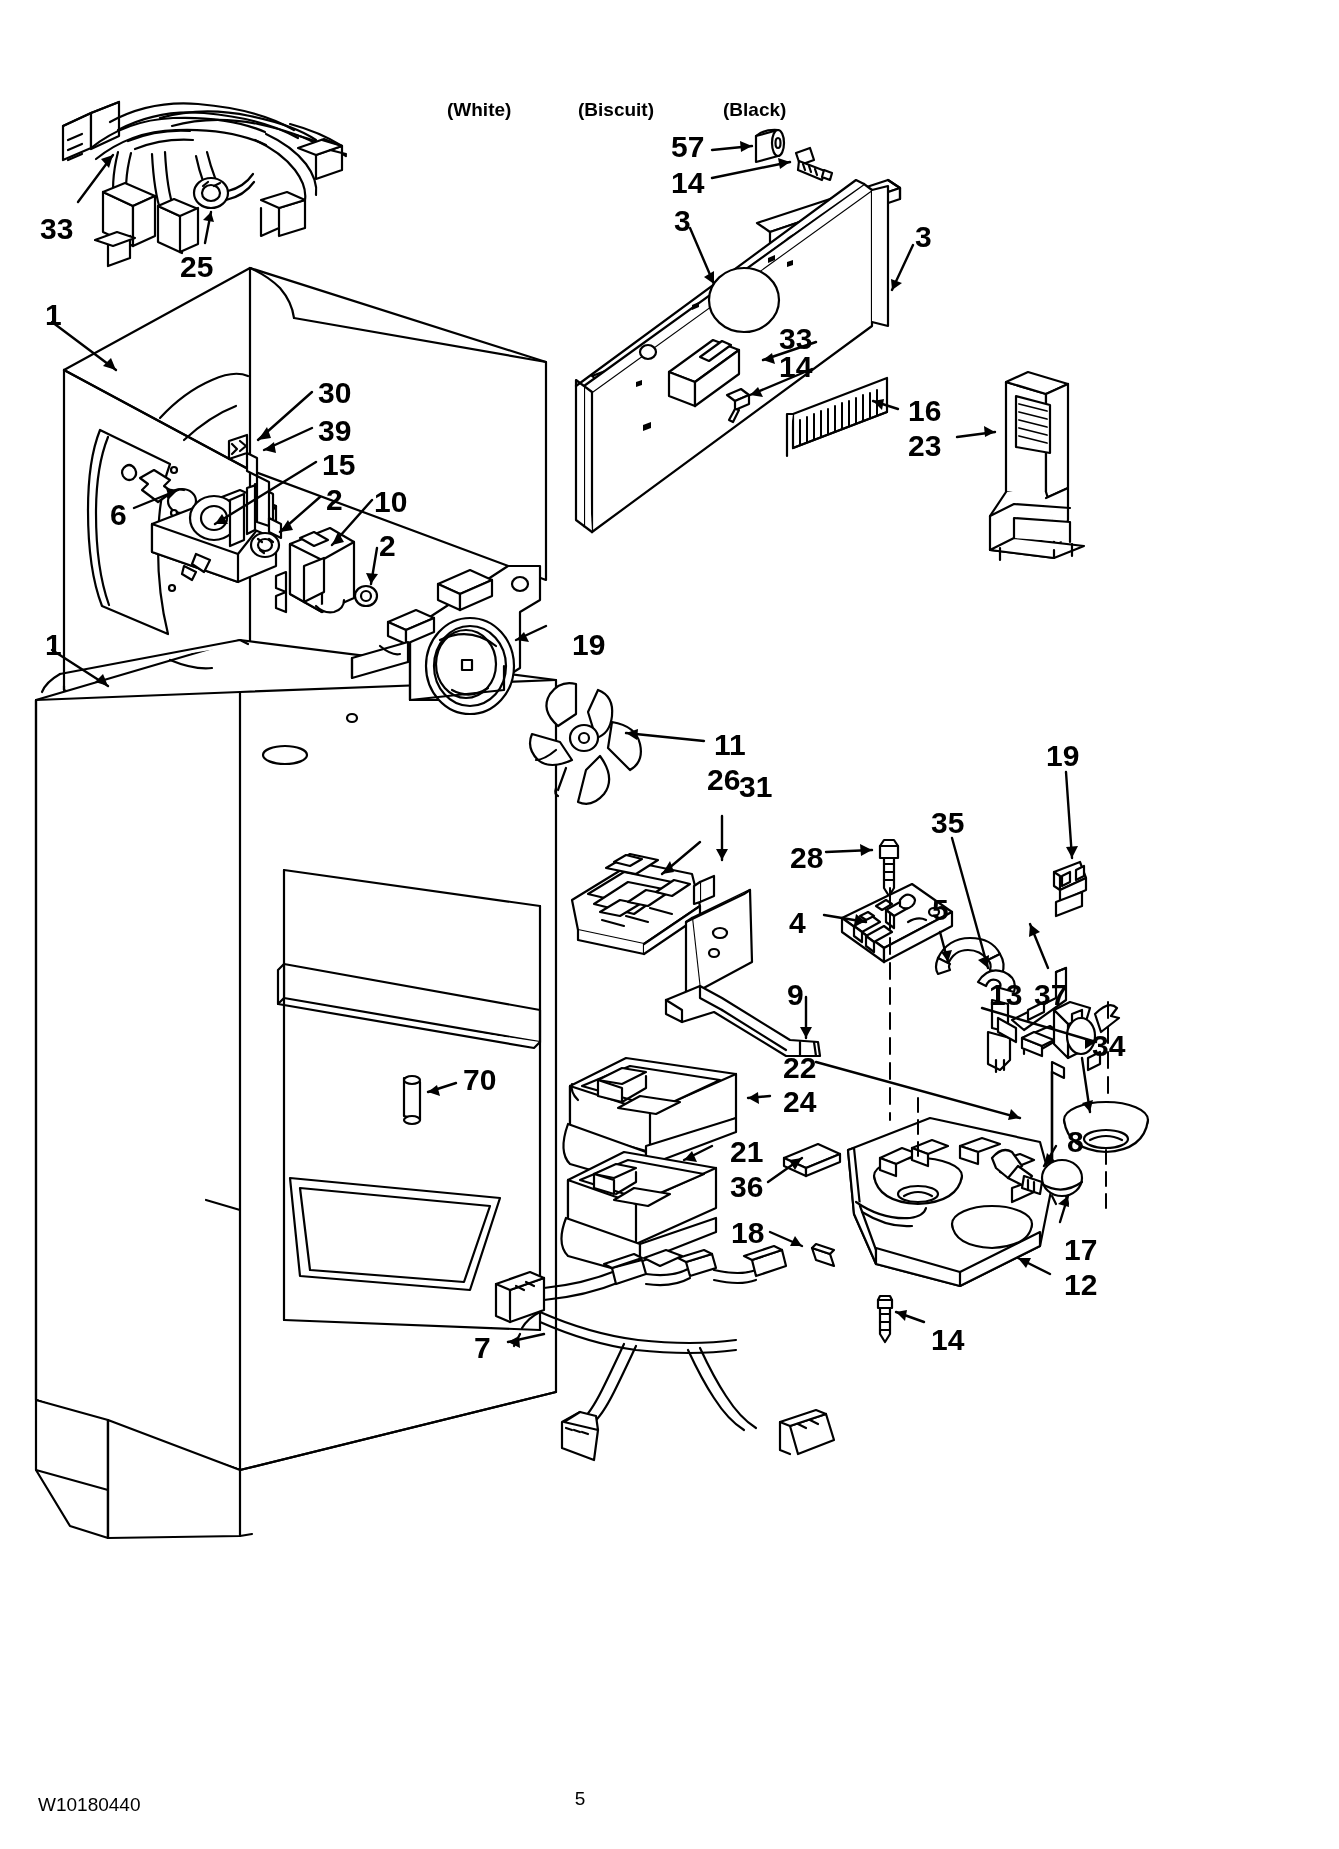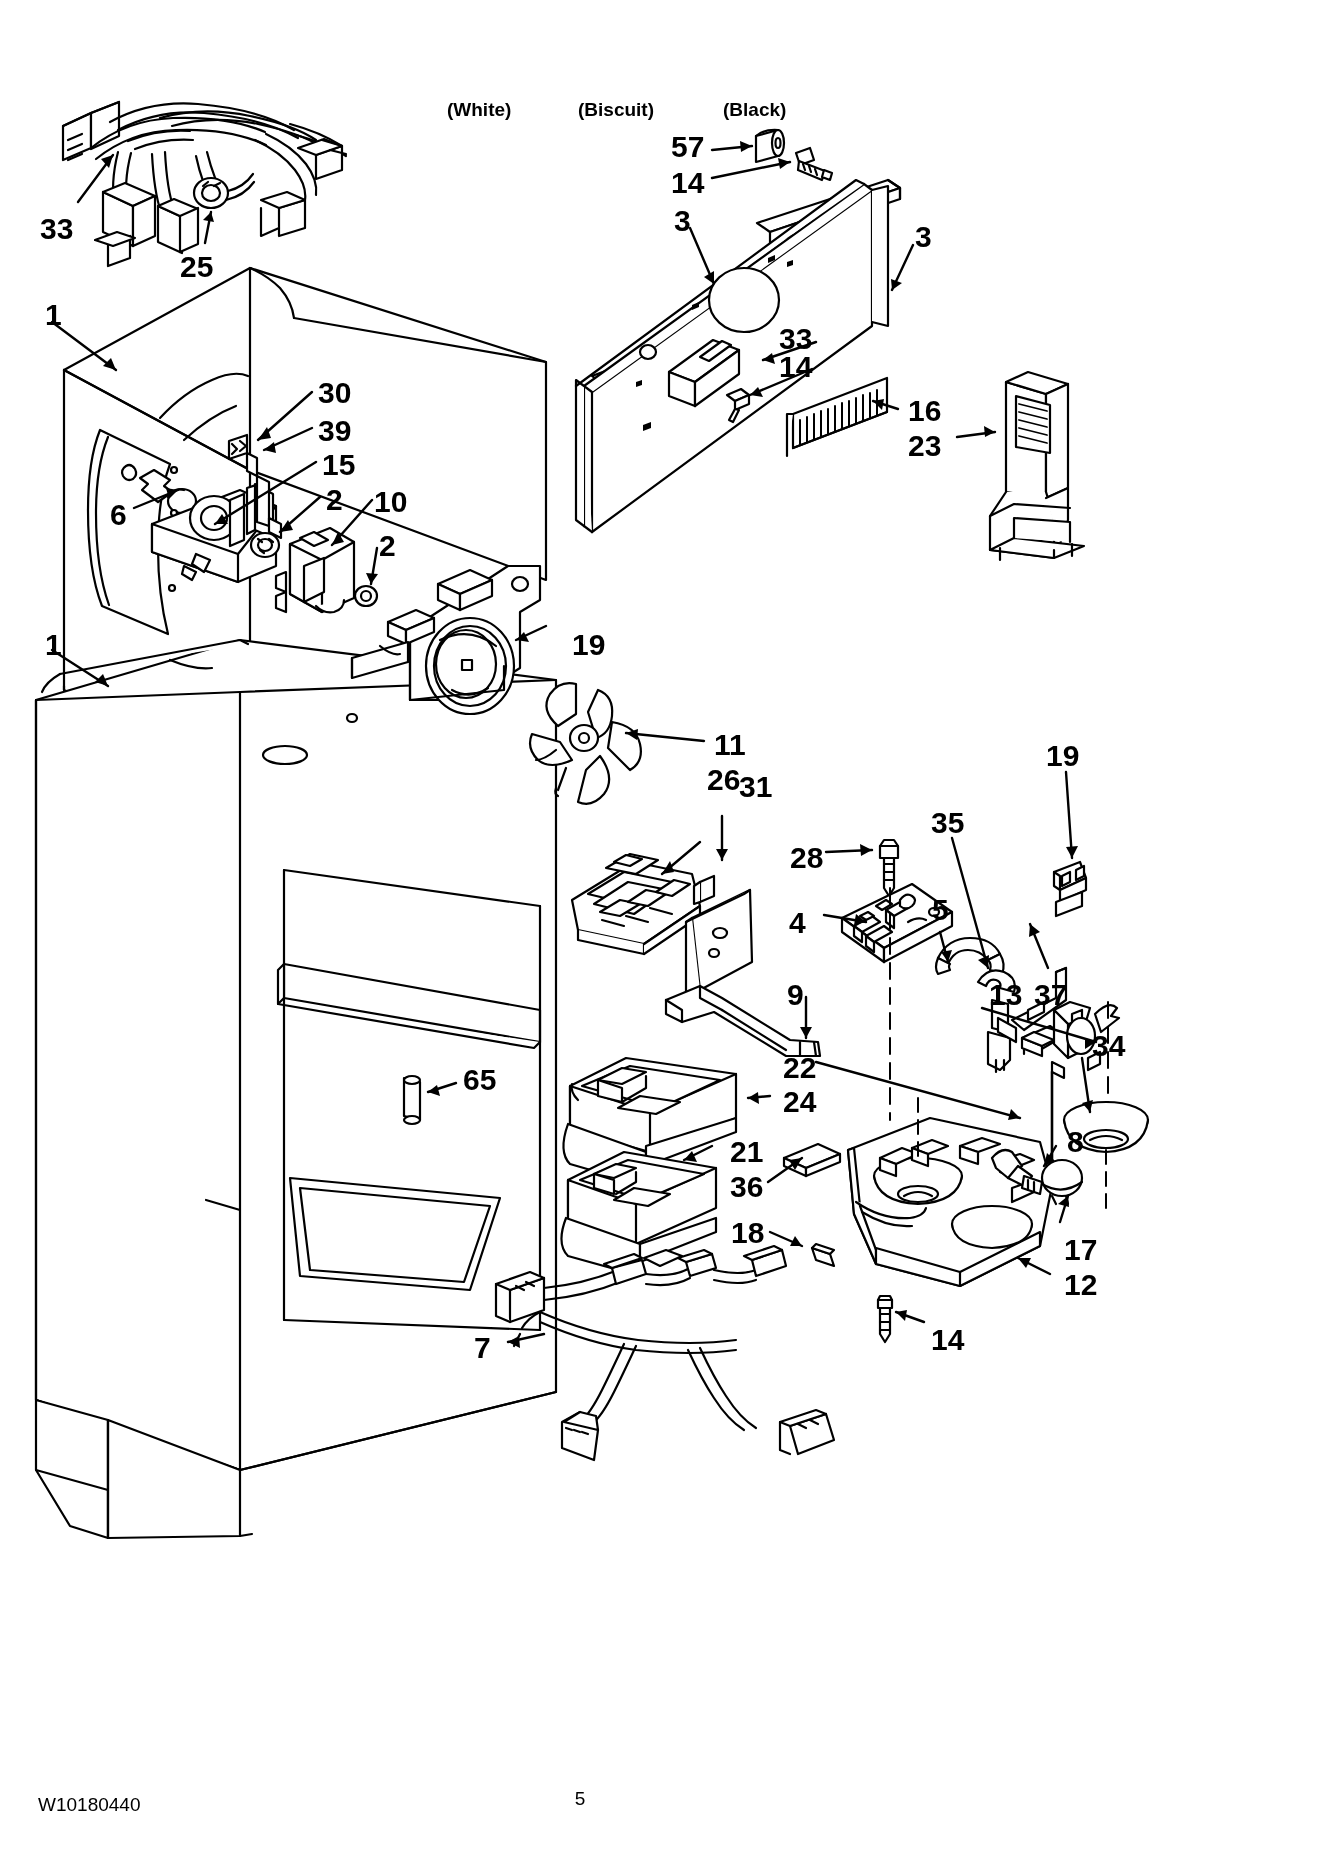--- a/index.html
+++ b/index.html
@@ -635,21 +635,21 @@
       <div class="cn" style="left: 931px; top: 808px;">35</div>
       <div class="cn" style="left: 790px; top: 843px;">28</div>
       <div class="cn" style="left: 932px; top: 895px;">5</div>
       <div class="cn" style="left: 789px; top: 908px;">4</div>
       <div class="cn" style="left: 1034px; top: 980px;">37</div>
       <div class="cn" style="left: 989px; top: 980px;">13</div>
       <div class="cn" style="left: 787px; top: 980px;">9</div>
       <div class="cn" style="left: 1092px; top: 1031px;">34</div>
       <div class="cn" style="left: 783px; top: 1053px;">22</div>
       <div class="cn" style="left: 783px; top: 1087px;">24</div>
-      <div class="cn" style="left: 463px; top: 1065px;">65</div>
+      <div class="cn" style="left: 463px; top: 1065px;">70</div>
       <div class="cn" style="left: 1067px; top: 1127px;">8</div>
       <div class="cn" style="left: 730px; top: 1137px;">21</div>
       <div class="cn" style="left: 730px; top: 1172px;">36</div>
       <div class="cn" style="left: 731px; top: 1218px;">18</div>
       <div class="cn" style="left: 1064px; top: 1235px;">17</div>
       <div class="cn" style="left: 1064px; top: 1270px;">12</div>
       <div class="cn" style="left: 474px; top: 1333px;">7</div>
       <div class="cn" style="left: 931px; top: 1325px;">14</div>
     </div>
 

